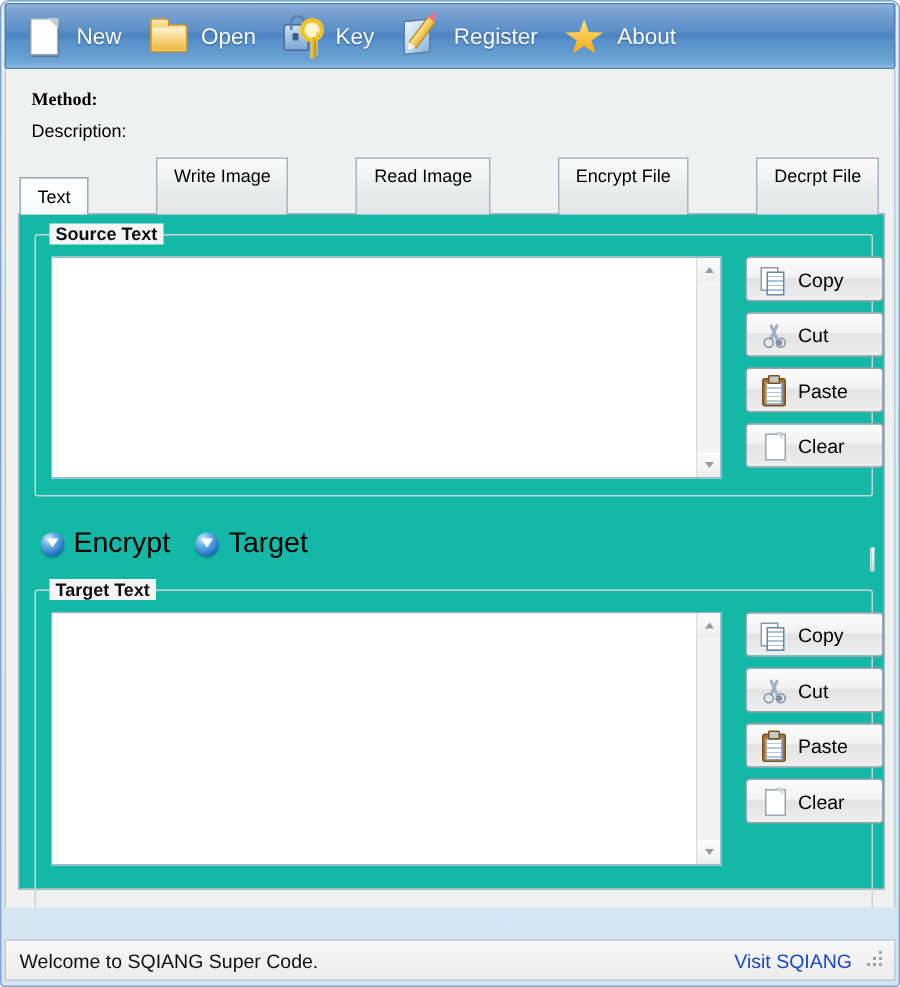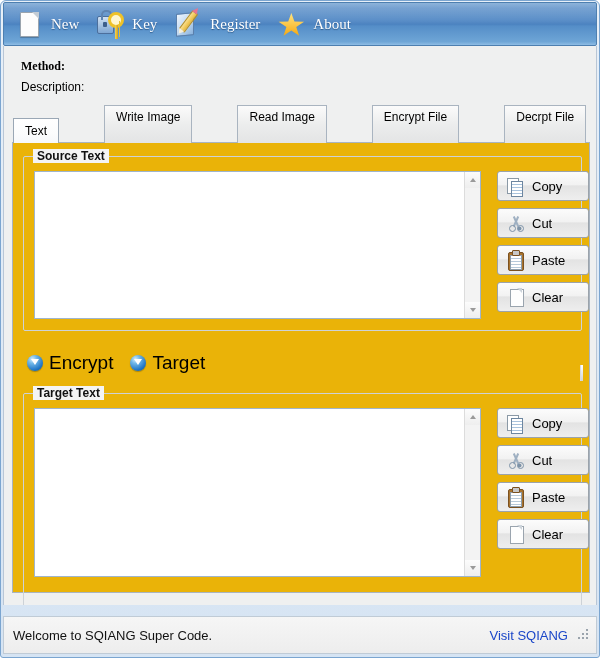--- a/index.html
+++ b/index.html
@@ -99,21 +99,20 @@
         #5289c5 40%, #4a81bf 50%,
         #558ec8 55%, #6ea5d6 92%, #8fbde5 100%);
     border: 1px solid #4d7fb0;
     border-radius: 2px;
     display: flex;
     align-items: center;
     padding-left: 10px;
     box-sizing: border-box;
     position: relative;
     overflow: hidden;
-    font-family: Liberation Serif, serif;
   }
   #toolbar::after {
     content: "";
     position: absolute; left: 0; right: 0; top: 0; height: 50%;
     background: linear-gradient(to bottom, rgba(255,255,255,0.22), rgba(255,255,255,0.02));
     pointer-events: none;
   }
   .tb-item {
     display: flex;
     align-items: center;
@@ -297,21 +296,21 @@
     height: 25px;
     line-height: 24px;
     background: linear-gradient(to bottom, #ffffff 0%, #fbfcfd 60%, #f6f8fa 100%);
     border-color: #9aa7b5;
     position: relative;
     z-index: 4;
   }
   #tab-page {
     position: absolute;
     left: 0; right: 0; top: 24px; bottom: 0;
-    background: #eab308;
+    background: #14b8a6;
     border: 1px solid #a9b4c0;
     box-sizing: border-box;
     padding-left: 36px;
   }
 
   
   .groupbox {
     position: absolute;
     border: 1px solid #cdd2d7;
     border-radius: 2px;
@@ -497,21 +496,21 @@
     top: 222px;
     width: 2px; height: 16px;
     background: linear-gradient(to bottom, #ffffff, #cfd4d9);
     border-left: 1px solid #d8dce0;
   }
 
   
   #status-bar {
     position: absolute;
     left: 2px; right: 2px; bottom: 3px;
-    height: 38px;
+    height: 28px;
     background: linear-gradient(to bottom,#f6f6f6 0%,#ededed 100%);
     border: 1px solid #c0cbd6;
     box-sizing: border-box;
     display: flex;
     align-items: center;
     padding: 0 6px 0 9px;
   }
   #status-text { flex: 1 1 auto; font-size: 13px; color: #111; }
   #status-link {
     font-size: 13px; color: #1a46c8;
@@ -540,20 +539,26 @@
 
 <div id="app-window">
 
 
   <div id="toolbar">
     <div class="tb-item">
       <span class="tb-ico">
           <i class="ico-page"></i>
         </span>
       <span class="tb-label">New</span>
+    </div>
+    <div class="tb-item">
+      <span class="tb-ico">
+          <i class="ico-folder"></i>
+        </span>
+      <span class="tb-label">Open</span>
     </div>
     <div class="tb-item">
       <span class="tb-ico">
           <i class="ico-lock"></i>
           <i class="ico-key"></i>
         </span>
       <span class="tb-label">Key</span>
     </div>
     <div class="tb-item">
       <span class="tb-ico">

